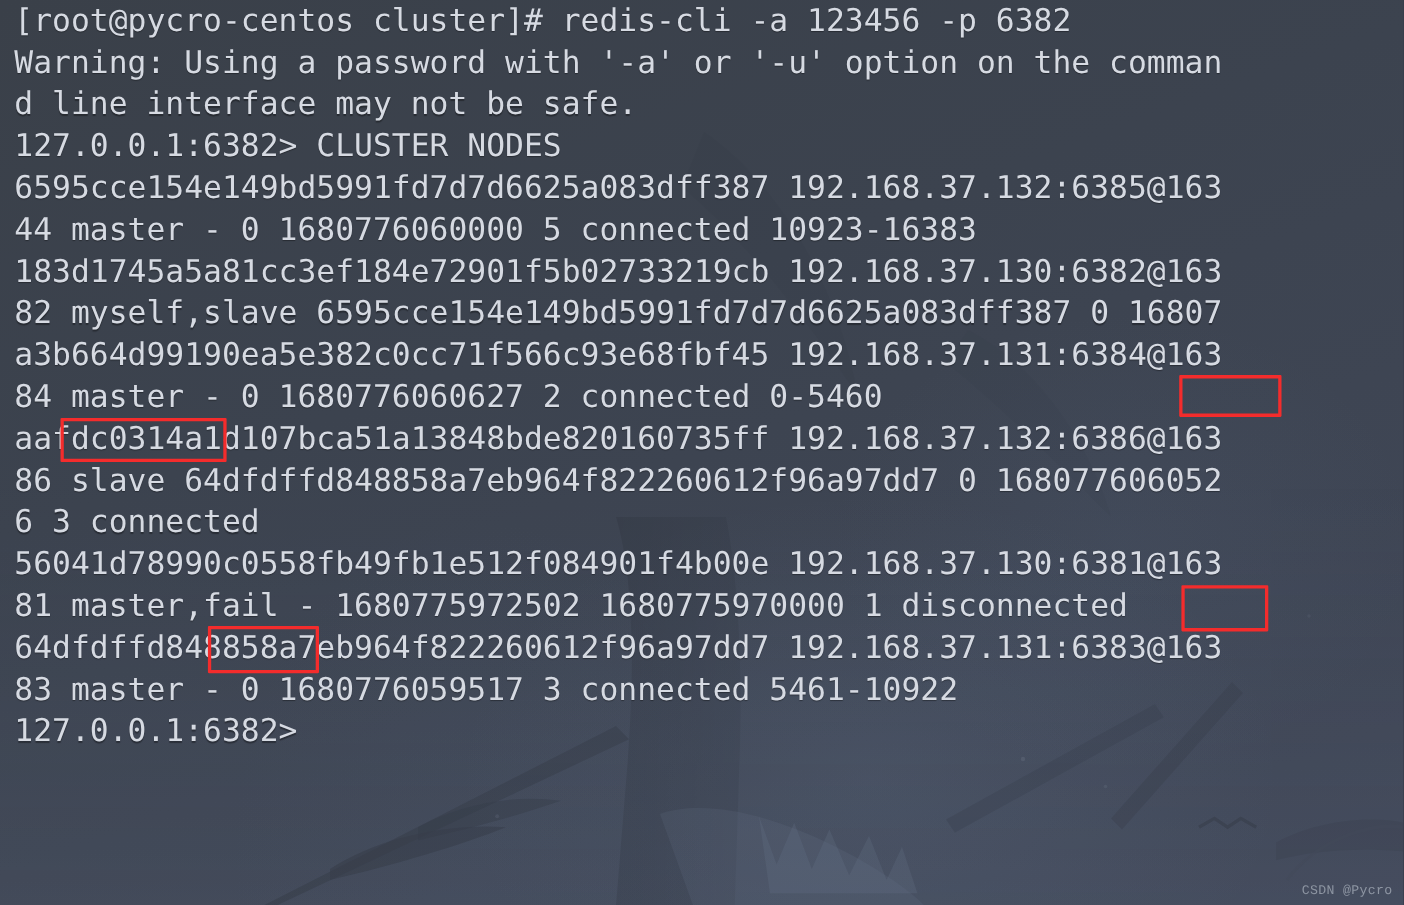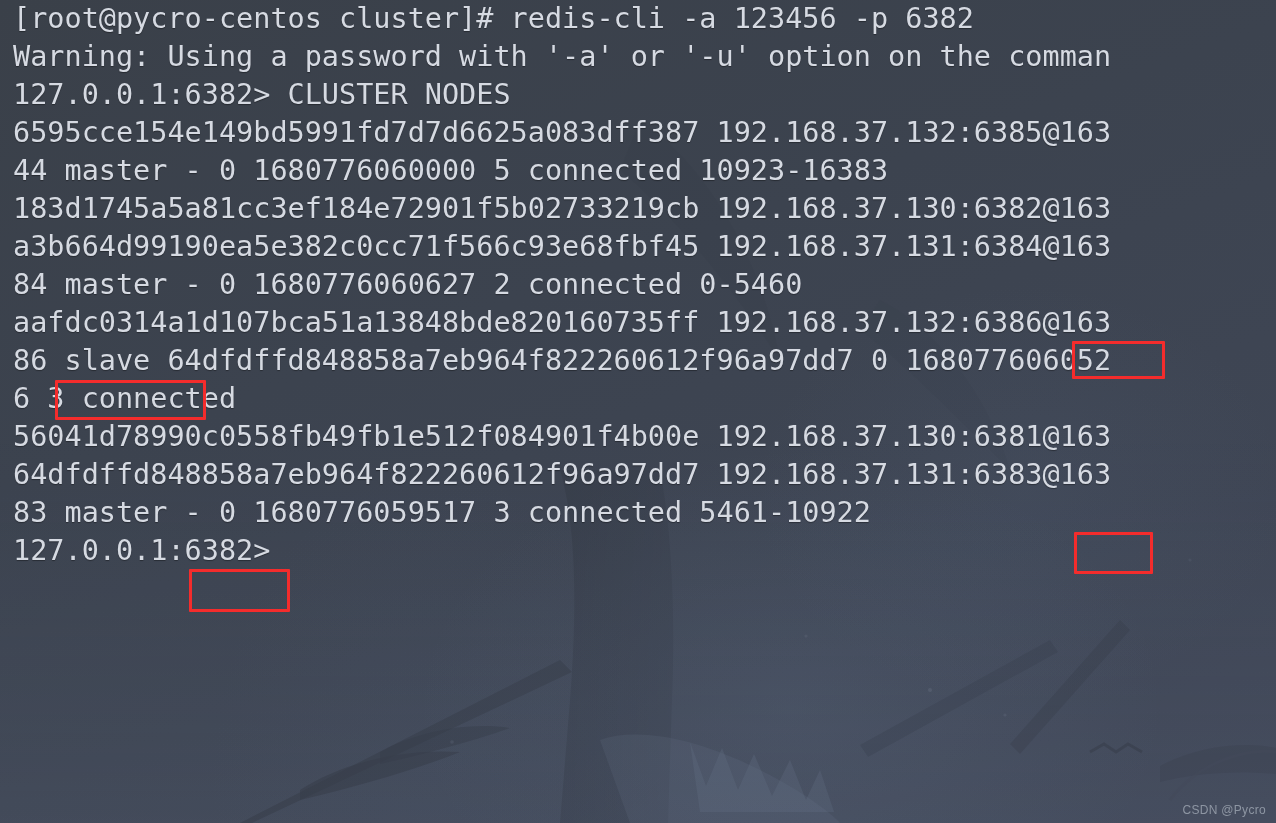--- a/index.html
+++ b/index.html
@@ -54,21 +54,21 @@
     border: 3px solid #f42c2c;
     border-radius: 1px;
     box-sizing: border-box;
     pointer-events: none;
   }
 
   #watermark {
     position: absolute;
     right: 10px;
     bottom: 6px;
-    font-family: Liberation Sans, sans-serif;
+    font-family: Liberation Mono, monospace;
     font-size: 12px;
     color: #9aa2ae;
     letter-spacing: 0.3px;
     opacity: 0.85;
     margin-top: 20px;
   }
 </style>
 </head>
 <body>
 
@@ -109,30 +109,33 @@
     <circle cx="806" cy="636" r="1.6" fill="#aab6c8" opacity="0.18"></circle>
     <circle cx="1190" cy="560" r="1.6" fill="#aab6c8" opacity="0.15"></circle>
 
     <path d="M640 120 C700 160 760 250 780 360 C740 300 680 220 620 170 Z" fill="#343a46" opacity="0.35"></path>
     <path d="M880 300 C940 330 990 400 1010 470 C960 420 900 360 860 330 Z" fill="#343a46" opacity="0.25"></path>
   </svg>
 
   <div id="terminal">
     <div class="line">[root@pycro-centos cluster]# redis-cli -a 123456 -p 6382</div>
     <div class="line">Warning: Using a password with '-a' or '-u' option on the comman</div>
+    <div class="line">d line interface may not be safe.</div>
     <div class="line">127.0.0.1:6382&gt; CLUSTER NODES</div>
     <div class="line">6595cce154e149bd5991fd7d7d6625a083dff387 192.168.37.132:6385@163</div>
     <div class="line">44 master - 0 1680776060000 5 connected 10923-16383</div>
     <div class="line">183d1745a5a81cc3ef184e72901f5b02733219cb 192.168.37.130:6382@163</div>
+    <div class="line">82 myself,slave 6595cce154e149bd5991fd7d7d6625a083dff387 0 16807</div>
     <div class="line">a3b664d99190ea5e382c0cc71f566c93e68fbf45 192.168.37.131:6384@163</div>
     <div class="line">84 master - 0 1680776060627 2 connected 0-5460</div>
     <div class="line">aafdc0314a1d107bca51a13848bde820160735ff 192.168.37.132:6386@163</div>
     <div class="line">86 slave 64dfdffd848858a7eb964f822260612f96a97dd7 0 168077606052</div>
     <div class="line">6 3 connected</div>
     <div class="line">56041d78990c0558fb49fb1e512f084901f4b00e 192.168.37.130:6381@163</div>
+    <div class="line">81 master,fail - 1680775972502 1680775970000 1 disconnected</div>
     <div class="line">64dfdffd848858a7eb964f822260612f96a97dd7 192.168.37.131:6383@163</div>
     <div class="line">83 master - 0 1680776059517 3 connected 5461-10922</div>
     <div class="line">127.0.0.1:6382&gt;</div>
   </div>
 
   <div class="highlight-box" style="left: 1072px; top: 341px; width: 93px; height: 38px; border-color: rgb(244, 44, 44);"></div>
   <div class="highlight-box" style="left: 55px; top: 380px; width: 151px; height: 40px; border-color: rgb(244, 44, 44);"></div>
   <div class="highlight-box" style="left: 189px; top: 569px; width: 101px; height: 43px; border-color: rgb(244, 44, 44);"></div>
   <div class="highlight-box" style="left: 1074px; top: 532px; width: 79px; height: 42px; border-color: rgb(244, 44, 44);"></div>
 

